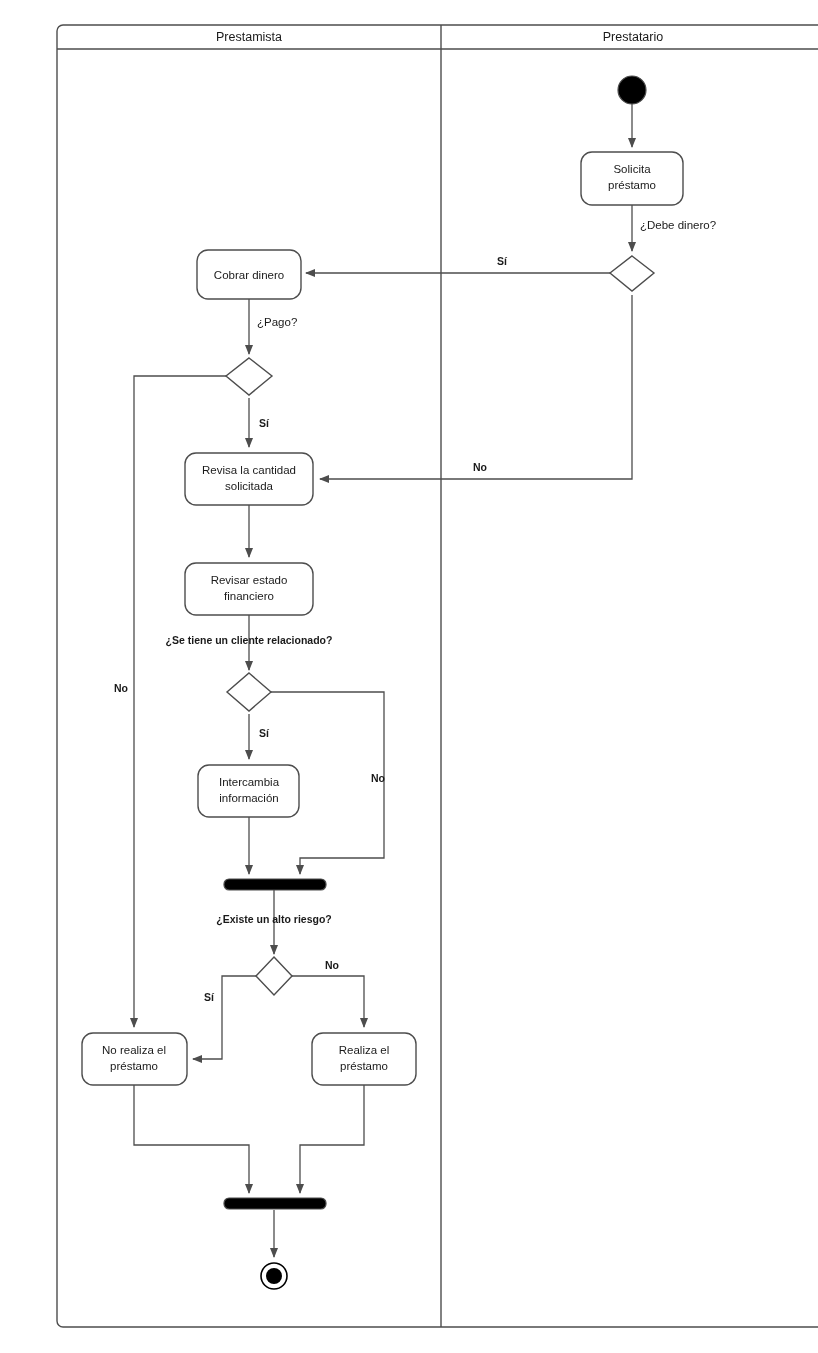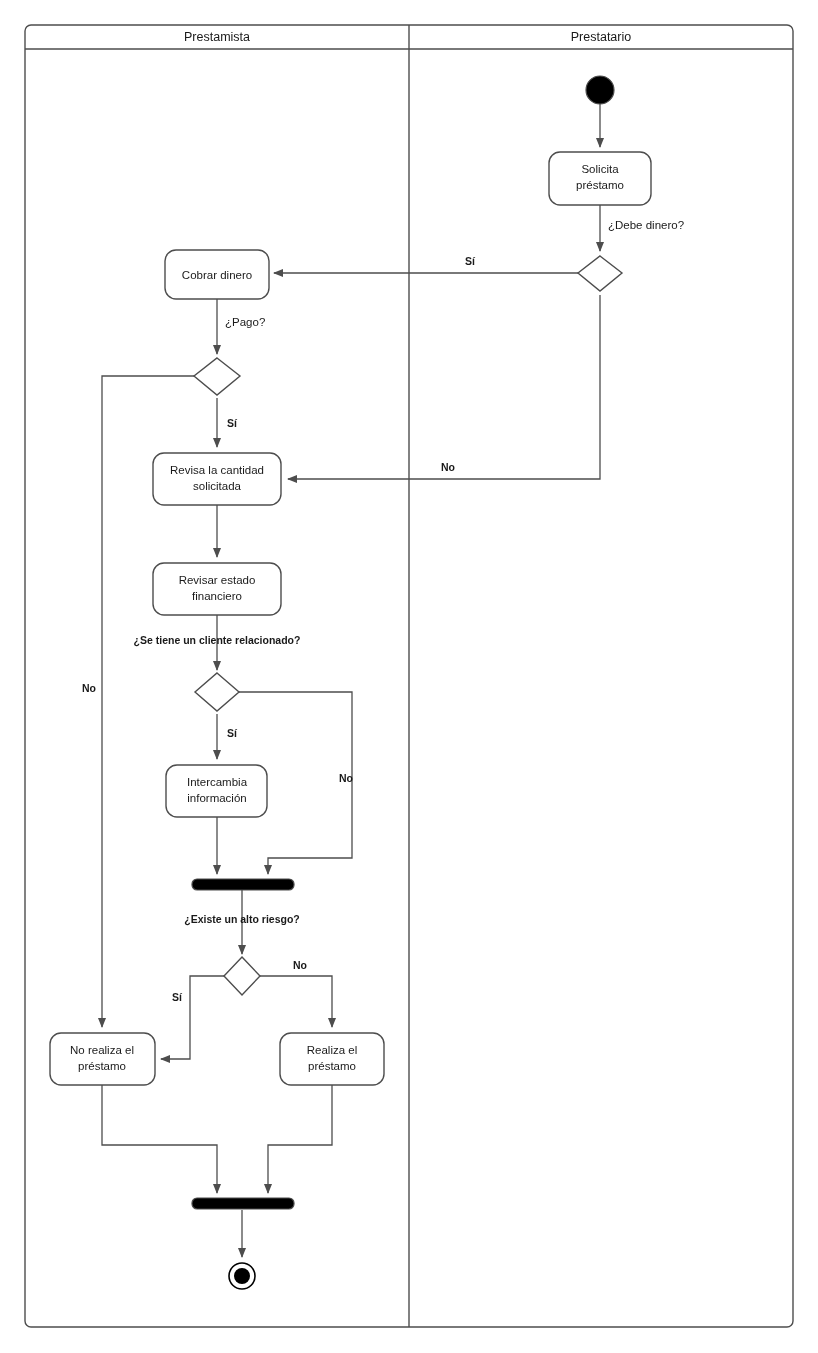--- a/index.html
+++ b/index.html
@@ -10,20 +10,21 @@
   body {
     width: 818px;
     height: 1353px;
     font-family: "Liberation Sans", sans-serif;
     overflow: hidden;
   }
   #diagram-root {
     position: relative;
     width: 679px;
     height: 1353px;
+    margin-left: 32px;
   }
   svg#activity-diagram {
     display: block;
     width: 818px;
     height: 1353px;
   }
   .lane-frame {
     fill: #ffffff;
     stroke: #4d4d4d;
     stroke-width: 1.4;

